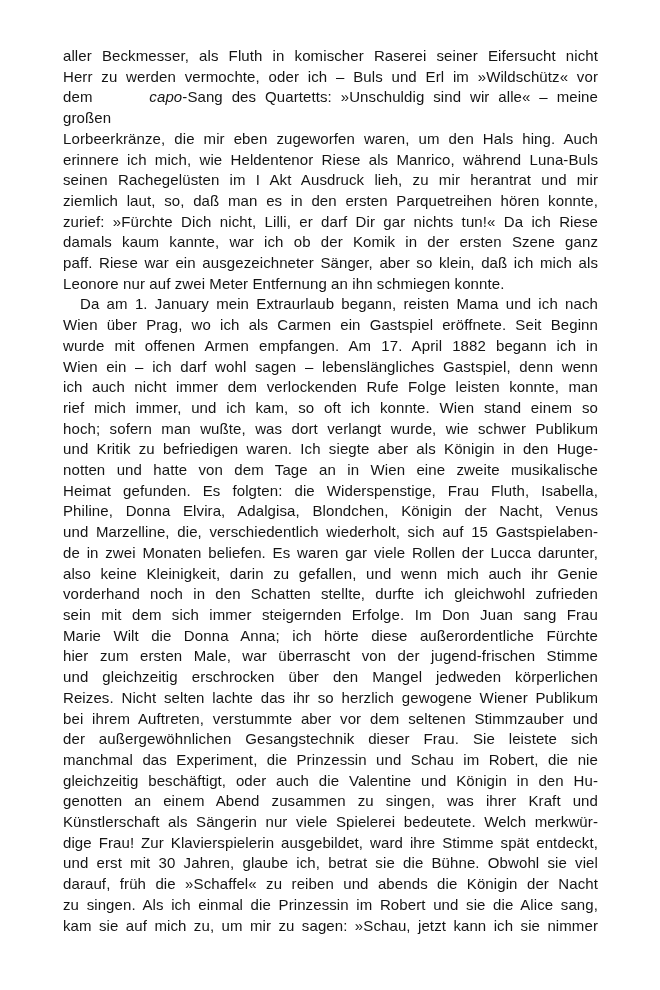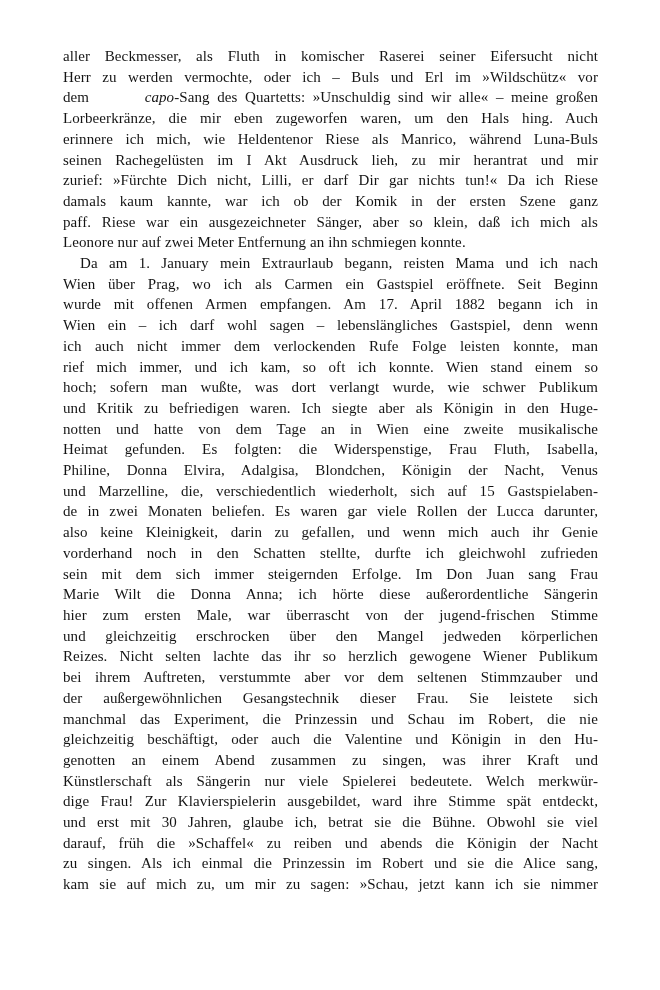--- a/index.html
+++ b/index.html
@@ -6,21 +6,21 @@
     margin: 0;
     padding: 0;
     background: #ffffff;
   }
   .page {
     position: relative;
     width: 660px;
     height: 960px;
     background: #ffffff;
     overflow: hidden;
-    font-family: Liberation Serif, serif;
+    font-family: Liberation Sans, sans-serif;
     color: #141414;
     border-radius: 12px;
   }
   .text-block {
     position: absolute;
     left: 63px;
     top: 46px;
     width: 535px;
   }
   .paragraph {
@@ -58,20 +58,21 @@
 
 <div class="page">
   <div class="text-block">
       <div class="paragraph">
         <div class="line">aller Beckmesser, als Fluth in komischer Raserei seiner Eifersucht nicht</div>
         <div class="line">Herr zu werden vermochte, oder ich – Buls und Erl im »Wildschütz« vor</div>
         <div class="line"><span>dem </span><span class="italic">capo</span><span>-Sang des Quartetts: »Unschuldig sind wir alle« – meine großen</span></div>
         <div class="line">Lorbeerkränze, die mir eben zugeworfen waren, um den Hals hing. Auch</div>
         <div class="line">erinnere ich mich, wie Heldentenor Riese als Manrico, während Luna-Buls</div>
         <div class="line">seinen Rachegelüsten im I Akt Ausdruck lieh, zu mir herantrat und mir</div>
+        <div class="line">ziemlich laut, so, daß man es in den ersten Parquetreihen hören konnte,</div>
         <div class="line">zurief: »Fürchte Dich nicht, Lilli, er darf Dir gar nichts tun!« Da ich Riese</div>
         <div class="line">damals kaum kannte, war ich ob der Komik in der ersten Szene ganz</div>
         <div class="line">paff. Riese war ein ausgezeichneter Sänger, aber so klein, daß ich mich als</div>
         <div class="line unjustified">Leonore nur auf zwei Meter Entfernung an ihn schmiegen konnte.</div>
       </div>
       <div class="paragraph">
         <div class="line indent">Da am 1. January mein Extraurlaub begann, reisten Mama und ich nach</div>
         <div class="line">Wien über Prag, wo ich als Carmen ein Gastspiel eröffnete. Seit Beginn</div>
         <div class="line">wurde mit offenen Armen empfangen. Am 17. April 1882 begann ich in</div>
         <div class="line">Wien ein – ich darf wohl sagen – lebenslängliches Gastspiel, denn wenn</div>
@@ -80,21 +81,21 @@
         <div class="line">hoch; sofern man wußte, was dort verlangt wurde, wie schwer Publikum</div>
         <div class="line">und Kritik zu befriedigen waren. Ich siegte aber als Königin in den Huge-</div>
         <div class="line">notten und hatte von dem Tage an in Wien eine zweite musikalische</div>
         <div class="line">Heimat gefunden. Es folgten: die Widerspenstige, Frau Fluth, Isabella,</div>
         <div class="line">Philine, Donna Elvira, Adalgisa, Blondchen, Königin der Nacht, Venus</div>
         <div class="line">und Marzelline, die, verschiedentlich wiederholt, sich auf 15 Gastspielaben-</div>
         <div class="line">de in zwei Monaten beliefen. Es waren gar viele Rollen der Lucca darunter,</div>
         <div class="line">also keine Kleinigkeit, darin zu gefallen, und wenn mich auch ihr Genie</div>
         <div class="line">vorderhand noch in den Schatten stellte, durfte ich gleichwohl zufrieden</div>
         <div class="line">sein mit dem sich immer steigernden Erfolge. Im Don Juan sang Frau</div>
-        <div class="line">Marie Wilt die Donna Anna; ich hörte diese außerordentliche Sängerin</div>
+        <div class="line">Marie Wilt die Donna Anna; ich hörte diese außerordentliche Fürchte</div>
         <div class="line">hier zum ersten Male, war überrascht von der jugend-frischen Stimme</div>
         <div class="line">und gleichzeitig erschrocken über den Mangel jedweden körperlichen</div>
         <div class="line">Reizes. Nicht selten lachte das ihr so herzlich gewogene Wiener Publikum</div>
         <div class="line">bei ihrem Auftreten, verstummte aber vor dem seltenen Stimmzauber und</div>
         <div class="line">der außergewöhnlichen Gesangstechnik dieser Frau. Sie leistete sich</div>
         <div class="line">manchmal das Experiment, die Prinzessin und Schau im Robert, die nie</div>
         <div class="line">gleichzeitig beschäftigt, oder auch die Valentine und Königin in den Hu-</div>
         <div class="line">genotten an einem Abend zusammen zu singen, was ihrer Kraft und</div>
         <div class="line">Künstlerschaft als Sängerin nur viele Spielerei bedeutete. Welch merkwür-</div>
         <div class="line">dige Frau! Zur Klavierspielerin ausgebildet, ward ihre Stimme spät entdeckt,</div>

